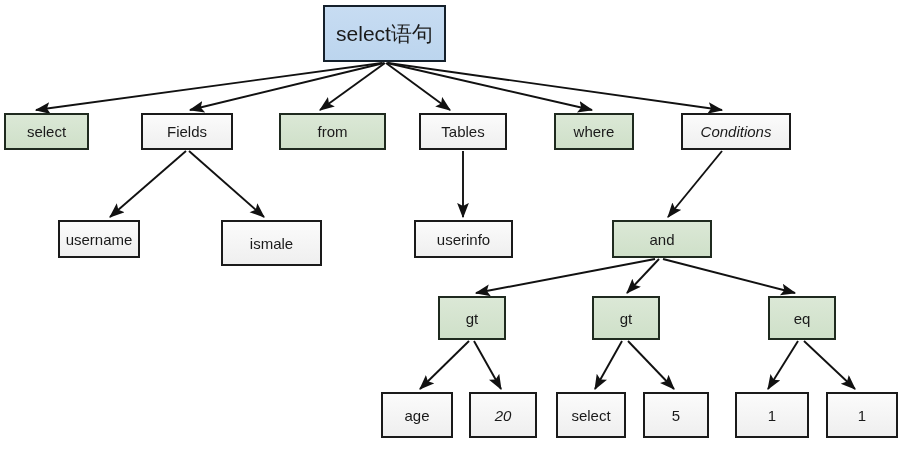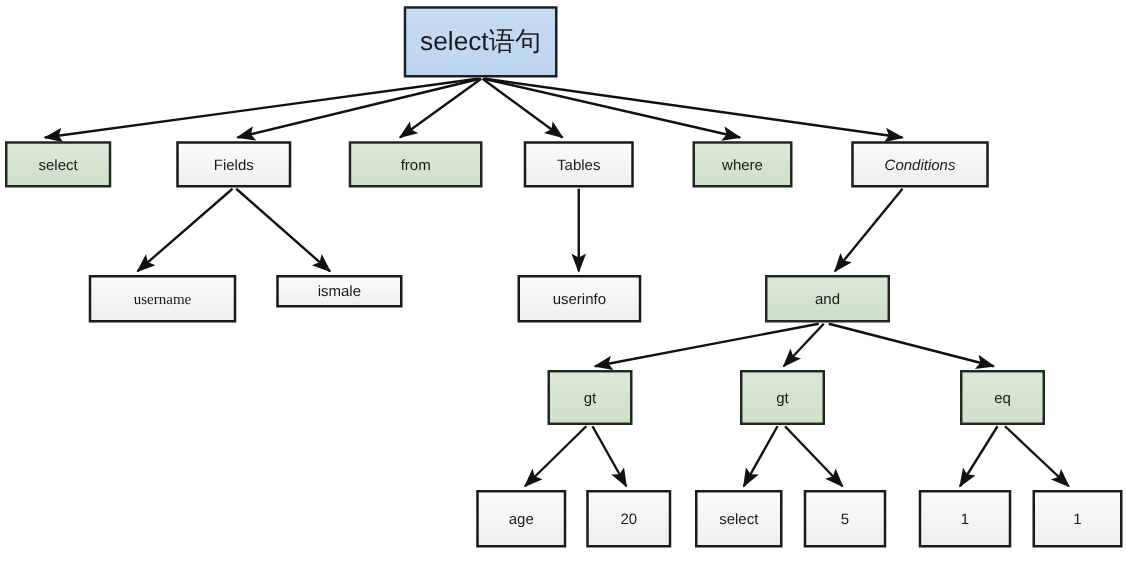--- a/index.html
+++ b/index.html
@@ -24,21 +24,21 @@
     pointer-events: none;
   }
   .node {
     position: absolute;
     box-sizing: border-box;
     display: flex;
     align-items: center;
     justify-content: center;
     border: 2px solid #1a1a1a;
     color: #1a1a1a;
-    font-size: 12px;
+    font-size: 15px;
     line-height: 1;
     white-space: nowrap;
     z-index: 2;
   }
   .node.root {
     background: linear-gradient(180deg, #c7dcf2 0%, #bcd5ee 100%);
     border-color: #15202b;
     font-size: 21px;
   }
   .node.keyword {
@@ -97,45 +97,45 @@
       </div>
       <div class="node plain" style="left: 419px; top: 113px; width: 88px; height: 37px;">
         <span>Tables</span>
       </div>
       <div class="node keyword" style="left: 554px; top: 113px; width: 80px; height: 37px;">
         <span>where</span>
       </div>
       <div class="node plain" style="left: 681px; top: 113px; width: 110px; height: 37px; font-style: italic;">
         <span>Conditions</span>
       </div>
-      <div class="node plain" style="left: 71px; top: 220px; width: 118px; height: 38px; font-family: Liberation Serif, serif;">
+      <div class="node plain" style="left: 58px; top: 220px; width: 82px; height: 38px;">
         <span>username</span>
       </div>
-      <div class="node plain" style="left: 221px; top: 220px; width: 101px; height: 26px;">
+      <div class="node plain" style="left: 221px; top: 220px; width: 101px; height: 46px;">
         <span>ismale</span>
       </div>
       <div class="node plain" style="left: 414px; top: 220px; width: 99px; height: 38px; text-align: center;">
         <span>userinfo</span>
       </div>
       <div class="node keyword" style="left: 612px; top: 220px; width: 100px; height: 38px;">
         <span>and</span>
       </div>
       <div class="node keyword" style="left: 438px; top: 296px; width: 68px; height: 44px;">
         <span>gt</span>
       </div>
       <div class="node keyword" style="left: 592px; top: 296px; width: 68px; height: 44px;">
         <span>gt</span>
       </div>
       <div class="node keyword" style="left: 768px; top: 296px; width: 68px; height: 44px;">
         <span>eq</span>
       </div>
       <div class="node plain" style="left: 381px; top: 392px; width: 72px; height: 46px;">
         <span>age</span>
       </div>
-      <div class="node plain" style="left: 469px; top: 392px; width: 68px; height: 46px;">
+      <div class="node plain" style="left: 469px; top: 392px; width: 68px; height: 46px; font-style: italic;">
         <span>20</span>
       </div>
       <div class="node plain" style="left: 556px; top: 392px; width: 70px; height: 46px;">
         <span>select</span>
       </div>
       <div class="node plain" style="left: 643px; top: 392px; width: 66px; height: 46px;">
         <span>5</span>
       </div>
       <div class="node plain" style="left: 735px; top: 392px; width: 74px; height: 46px;">
         <span>1</span>

